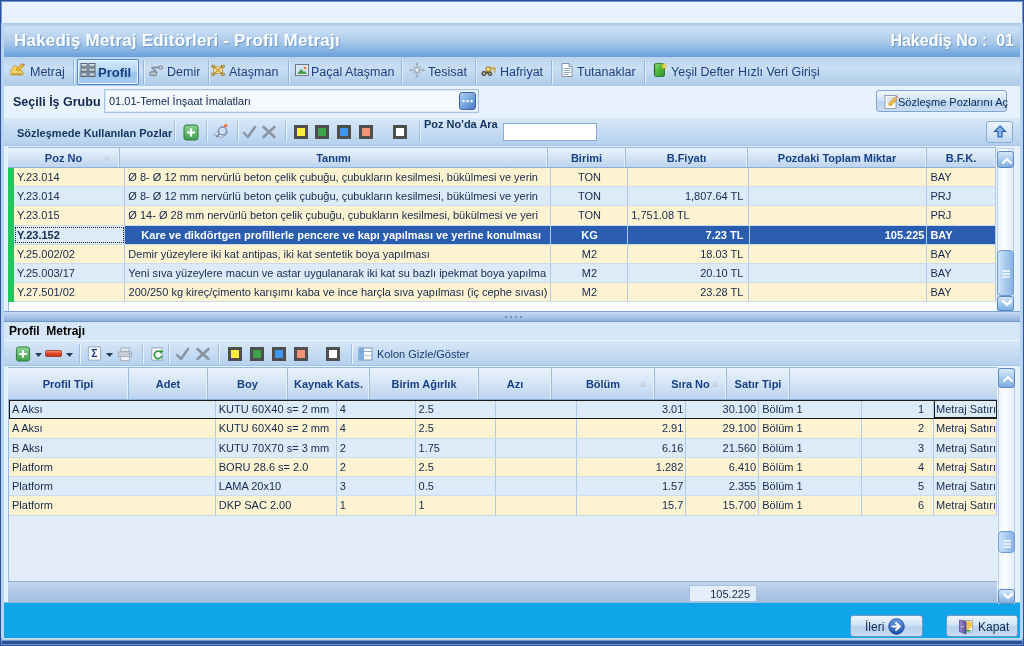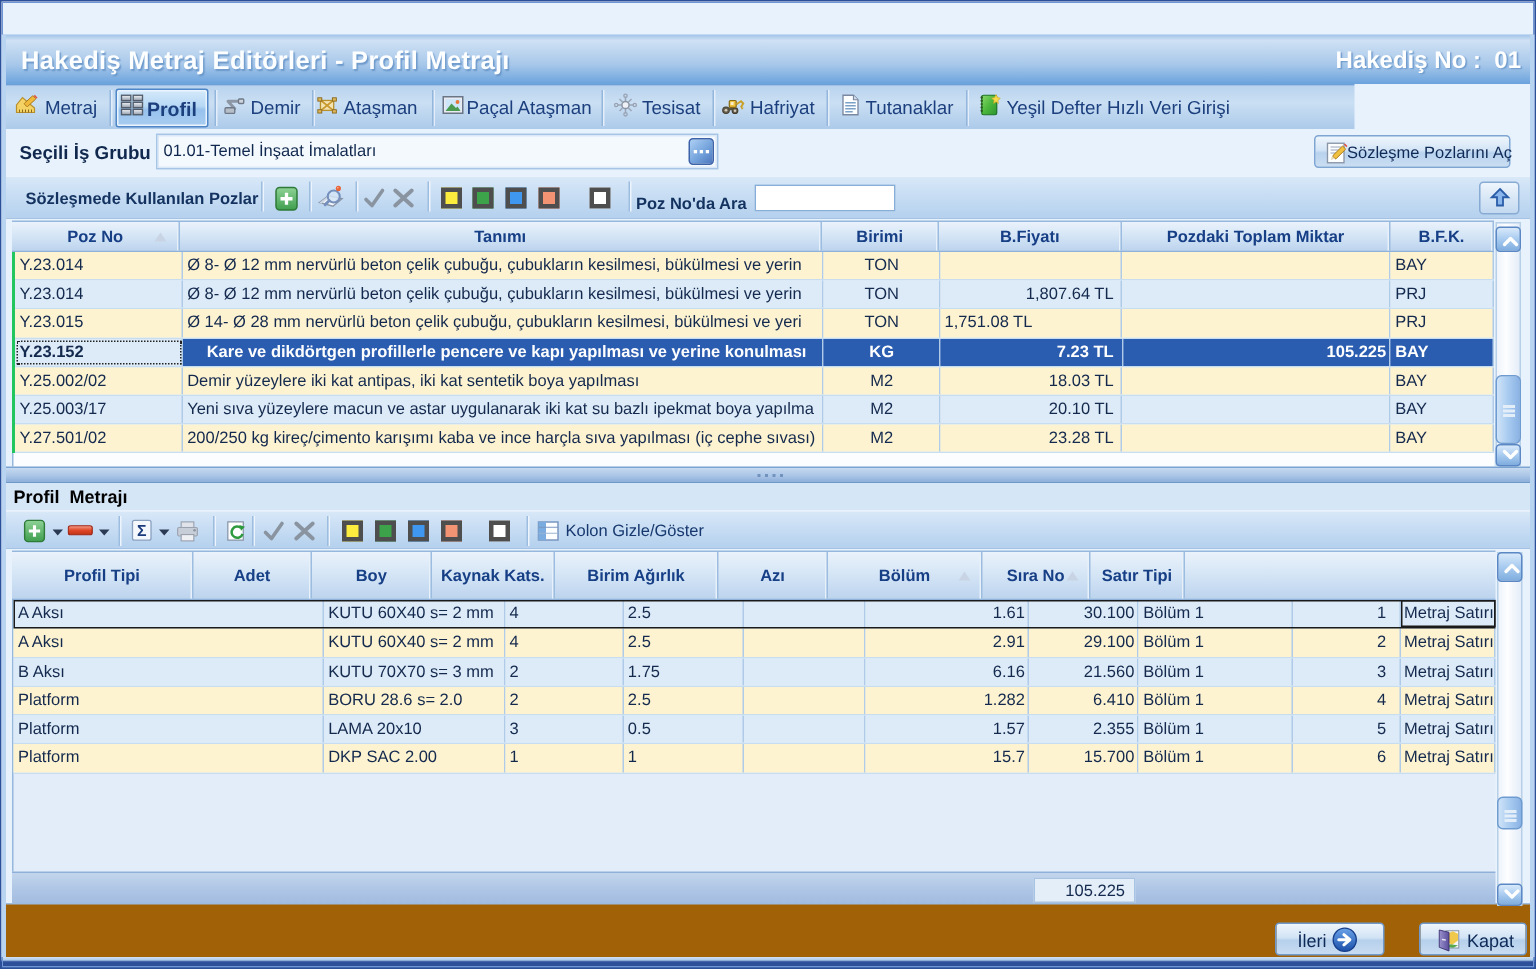--- a/index.html
+++ b/index.html
@@ -13,21 +13,21 @@
 #hkicon{position:absolute;left:6px;top:4px;width:15px;height:15px;background:linear-gradient(135deg,#cc3a46,#a01a26);border:1px solid #8a1420;color:#ffffff;font-size:7.5px;font-weight:bold;text-align:center;line-height:13px;}
 #wtitle{position:absolute;left:27px;top:3px;font-size:14px;color:#f0f5fd;text-shadow:0 1px 1px #4576b4;}
 .wbtn{position:absolute;top:4px;width:18px;height:17px;border-radius:4px;background:linear-gradient(180deg,#8cbcf0 0%,#609ade 45%,#3f78c6 50%,#4a82cc 100%);border:1px solid #2d5ca8;box-shadow:inset 0 1px 0 #b5d6f6;}
 #btnmax{right:25px;}
 #btnclose{right:5px;}
 
 #bighdr{position:absolute;left:2px;top:23px;width:1020px;height:33px;background:linear-gradient(180deg,#9fc2e8 0%,#cfe1f4 12%,#a8c8ea 60%,#6ba3dd 100%);}
 #bightitle{position:absolute;left:12px;top:8px;font-size:17px;font-weight:bold;color:#fdfeff;text-shadow:1px 1px 1px #6b98ca;letter-spacing:.2px;}
 #bigright{position:absolute;right:8px;top:9px;font-size:16px;font-weight:bold;color:#ffffff;text-shadow:1px 1px 1px #6b98ca;}
 
-#tabbar{position:absolute;left:2px;top:56px;width:901px;height:30px;background:linear-gradient(180deg,#b9d3ee 0%,#cadff3 40%,#accaea 100%);border-top:1px solid #6f9fd6;padding-left:12px;}
+#tabbar{position:absolute;left:2px;top:56px;width:1020px;height:30px;background:linear-gradient(180deg,#b9d3ee 0%,#cadff3 40%,#accaea 100%);border-top:1px solid #6f9fd6;padding-left:12px;}
 .tab{position:absolute;top:4px;height:22px;display:flex;align-items:center;font-size:12.5px;color:#1c3f7e;}
 .tabsep{position:absolute;top:3px;width:1px;height:24px;background:#93b6dc;box-shadow:1px 0 0 #e4eefa;}
 #seltab{position:absolute;left:75px;top:2px;width:62px;height:26px;border:1px solid #4e86c8;border-radius:2px;background:linear-gradient(180deg,#d5e9fa 0%,#b6d8f5 45%,#97c2ed 55%,#a9cdf1 100%);box-shadow:inset 0 0 0 1px #e9f4fd;}
 .ticon{position:absolute;top:5px;width:16px;height:16px;}
 
 #grouprow{position:absolute;left:2px;top:86px;width:1020px;height:31px;background:#e8f2fc;}
 #grouplabel{position:absolute;left:11px;top:9px;font-size:12.5px;font-weight:bold;color:#10284e;}
 #combo{position:absolute;left:102px;top:3px;width:375px;height:24px;background:#f4f9fe;border:1px solid #a6c4e6;box-shadow:inset 0 0 0 1px #dbe9f7;}
 #combotext{position:absolute;left:4px;top:5px;font-size:11px;color:#10284e;}
 #combobtn{position:absolute;right:2px;top:2px;width:17px;height:18px;border-radius:3px;background:linear-gradient(135deg,#aed0f4 0%,#74a3dc 55%,#4d77be 100%);border:1px solid #3c62a8;}
@@ -43,40 +43,40 @@
 #pozinput{position:absolute;left:501px;top:5px;width:94px;height:18px;background:#fff;border:1px solid #86aed8;}
 #upbtn{position:absolute;left:984px;top:3px;width:27px;height:22px;border-radius:3px;border:1px solid #88abd4;background:linear-gradient(180deg,#eef5fc,#c3d9f0);}
 
 .thdr{position:absolute;background:linear-gradient(180deg,#eaf2fb 0%,#d6e6f6 45%,#bdd4ee 100%);border-top:1px solid #96b8dc;border-bottom:1px solid #8fb2da;display:flex;}
 .thdr .hc{height:100%;display:flex;align-items:center;justify-content:center;font-size:11px;font-weight:bold;color:#173f86;border-right:1px solid #9dbde0;box-shadow:inset -1px 0 0 #e8f1fa;position:relative;white-space:nowrap;}
 .tri{position:absolute;width:0;height:0;border-left:4px solid transparent;border-right:4px solid transparent;border-bottom:6px solid #c8d4e4;}
 .trow{display:flex;height:19.2px;border-bottom:1px solid #c9ddf1;}
 .trow .c{height:100%;font-size:11px;color:#14294e;border-right:1px solid #b0cbe8;padding:3px 2px 0 3px;white-space:nowrap;overflow:hidden;}
 .cream{background:#fdf3d0;}
 .lblue{background:#dcebf7;}
-#grid1{position:absolute;left:8px;top:168px;width:988px;border-left:2px solid #22c55e;}
+#grid1{position:absolute;left:8px;top:168px;width:988px;border-left:6px solid #22c55e;}
 #grid2{position:absolute;left:8px;top:400px;width:989px;border-left:1px solid #96b8dc;}
 #grid2 .trow{height:19.3px;justify-content:center;}
 .selc{background:#2a5cb0;color:#ffffff !important;font-weight:bold;}
 
 .sbar{position:absolute;z-index:5;width:17px;background:linear-gradient(90deg,#eef4fb,#fdfeff 40%,#e4edf8);border:1px solid #b8cfe8;}
 .sbtn{position:absolute;z-index:6;width:17px;border-radius:3px;border:1px solid #5b88c4;background:linear-gradient(180deg,#d8e9fa 0%,#a8cbf0 50%,#7fadde 100%);}
 .sbtn svg{position:absolute;left:2px;top:3px;}
 .sthumb{position:absolute;z-index:6;width:17px;border-radius:4px;border:1px solid #6f9cd0;background:linear-gradient(90deg,#cfe3f8 0%,#a8cbf0 50%,#8ab2e4 100%);}
 .grip{position:absolute;left:4px;width:8px;height:1.5px;background:#e4eef9;box-shadow:0 3px 0 #e4eef9,0 6px 0 #e4eef9;}
 
 #splitter{position:absolute;left:2px;top:311px;width:1020px;height:11px;background:linear-gradient(180deg,#c6daf0 0%,#a9c4e6 60%,#8fb0da 100%);border-top:1px solid #7ca4d2;border-bottom:1px solid #6d98ca;}
 #splitter i{position:absolute;left:503px;top:4px;width:2px;height:2px;background:#7293bd;box-shadow:5px 0 0 #7293bd,10px 0 0 #7293bd,15px 0 0 #7293bd;}
 #proflabel{position:absolute;left:2px;top:322px;width:1020px;height:18px;background:#d5e6f7;}
 #proflabel span{position:absolute;left:7px;top:2px;font-size:12px;font-weight:bold;color:#000000;}
 
 #sumbar{position:absolute;left:8px;top:581px;width:989px;height:21px;background:linear-gradient(180deg,#c2d5ec 0%,#b0c7e6 50%,#a2bce0 100%);border-top:1px solid #8fb0d8;}
 #sumbox{position:absolute;left:681px;top:3px;width:68px;height:17px;background:#e4eef9;border:1px solid #a8c2e2;font-size:11px;color:#14294e;text-align:right;padding:2px 6px 0 0;}
 
-#botbar{position:absolute;left:2px;top:602px;width:1020px;height:36px;background:#a16207;border-top:1px solid #9dbce0;}
+#botbar{position:absolute;left:2px;top:602px;width:1020px;height:36px;background:#0ea5e9;border-top:1px solid #9dbce0;}
 .bbtn{position:absolute;top:12px;height:22px;border-radius:3px;border:1px solid #6f99cc;background:linear-gradient(180deg,#eef5fc 0%,#d2e3f5 45%,#b6d0ec 55%,#c8dcf1 100%);font-size:12px;color:#0e2a56;}
 #ileri{left:848px;width:73px;}
 #ileri span{position:absolute;left:14px;top:4px;}
 #kapat{left:944px;width:72px;}
 #kapat span{position:absolute;left:31px;top:4px;}
 #botframe{position:absolute;left:0px;top:638px;width:1024px;height:8px;background:linear-gradient(180deg,#cfe0f4 0%,#b0cdec 25%,#2d4f9a 40%,#2d4f9a 75%,#5a80c0 100%);}
 .ico{position:absolute;}
 </style></head>
 <body>
 <div id="win">
@@ -263,21 +263,21 @@
     <svg class="ico" style="left:259px;top:7px;" width="16" height="14" viewBox="0 0 16 14">
         <path d="M2.5 2 L13.5 12 M13.5 2 L2.5 12" stroke="#8a94a0" stroke-width="2.6" stroke-linecap="round"></path>
       </svg>
     <div class="vsep" style="left:283px;"></div>
     <div class="csq" style="left:292px;top:7px;background:#fcec3e;"></div>
     <div class="csq" style="left:313px;top:7px;background:#3da34b;"></div>
     <div class="csq" style="left:335px;top:7px;background:#3f97ef;"></div>
     <div class="csq" style="left:357px;top:7px;background:#f29473;"></div>
     <div class="csq" style="left:391px;top:7px;background:#ffffff;"></div>
     <div class="vsep" style="left:417px;"></div>
-    <div class="tbtxt" style="left:422px;top:12px;text-align:center;">Poz No'da Ara</div>
+    <div class="tbtxt" style="left:422px;top:0;text-align:center;">Poz No'da Ara</div>
     <div id="pozinput"></div>
     <div id="upbtn"><svg width="26" height="20" viewBox="0 0 26 20">
           <path d="M13 4 L18.5 9.5 L15 9.5 L15 15 L11 15 L11 9.5 L7.5 9.5 Z" fill="#8ab6ec" stroke="#2a5ca8" stroke-width="1.2"></path>
         </svg></div>
   </div>
   <div class="thdr" id="hdr1" style="left:8px;top:147px;width:988px;height:21px;">
     <div class="hc" style="width:112px;">Poz No<i class="tri" style="right:8px;top:7px;"></i></div>
     <div class="hc" style="width:428px;">Tanımı</div>
     <div class="hc" style="width:78px;">Birimi</div>
     <div class="hc" style="width:122px;">B.Fiyatı</div>
@@ -328,21 +328,21 @@
     <div class="trow">
       <div class="c lblue" style="width:112px;">Y.25.003/17</div>
       <div class="c lblue" style="width:428px;">Yeni sıva yüzeylere macun ve astar uygulanarak iki kat su bazlı ipekmat boya yapılma</div>
       <div class="c lblue" style="width:78px;text-align:center;">M2</div>
       <div class="c lblue" style="width:122px;text-align:right;">20.10 TL&nbsp;</div>
       <div class="c lblue" style="width:179px;text-align:right;"></div>
       <div class="c lblue" style="width:69px;">BAY</div>
     </div>
     <div class="trow">
       <div class="c cream" style="width:112px;">Y.27.501/02</div>
-      <div class="c cream" style="width:428px;">200/250 kg kireç/çimento karışımı kaba ve ince harçla sıva yapılması (iç cephe sıvası)</div>
+      <div class="c cream" style="width:428px;text-align:center;">200/250 kg kireç/çimento karışımı kaba ve ince harçla sıva yapılması (iç cephe sıvası)</div>
       <div class="c cream" style="width:78px;text-align:center;">M2</div>
       <div class="c cream" style="width:122px;text-align:right;">23.28 TL&nbsp;</div>
       <div class="c cream" style="width:179px;text-align:right;"></div>
       <div class="c cream" style="width:69px;">BAY</div>
     </div>
   </div>
   <div class="abs" style="left:8px;top:302px;width:988px;height:9px;background:#fcfdff;border-left:1px solid #96b8dc;"></div>
 
   <div class="sbar" style="left:997px;top:148px;height:163px;"></div>
   <div class="sbtn" style="left:997px;top:151px;height:17px;">
@@ -444,21 +444,21 @@
     <div class="hc" style="width:72px;">Sıra No<i class="tri" style="right:7px;top:13px;"></i></div>
     <div class="hc" style="width:63px;">Satır Tipi</div>
   </div>
   <div id="grid2">
     <div class="trow" style="outline:1px solid #1a1a1a;outline-offset:-1px;">
       <div class="c lblue" style="width:207px;">A Aksı</div>
       <div class="c lblue" style="width:121px;">KUTU 60X40 s= 2 mm</div>
       <div class="c lblue" style="width:79px;">4</div>
       <div class="c lblue" style="width:80px;">2.5</div>
       <div class="c lblue" style="width:82px;"></div>
-      <div class="c lblue" style="width:109px;text-align:right;">1.61</div>
+      <div class="c lblue" style="width:109px;text-align:right;">3.01</div>
       <div class="c lblue" style="width:73px;text-align:right;">30.100</div>
       <div class="c lblue" style="width:103px;">Bölüm 1</div>
       <div class="c lblue" style="width:72px;text-align:right;padding-right:9px;">1</div>
       <div class="c lblue" style="width:63px;padding-left:2px;outline:1px solid #1a1a1a;outline-offset:-1px;">Metraj Satırı</div>
     </div>
     <div class="trow">
       <div class="c cream" style="width:207px;">A Aksı</div>
       <div class="c cream" style="width:121px;">KUTU 60X40 s= 2 mm</div>
       <div class="c cream" style="width:79px;">4</div>
       <div class="c cream" style="width:80px;">2.5</div>

